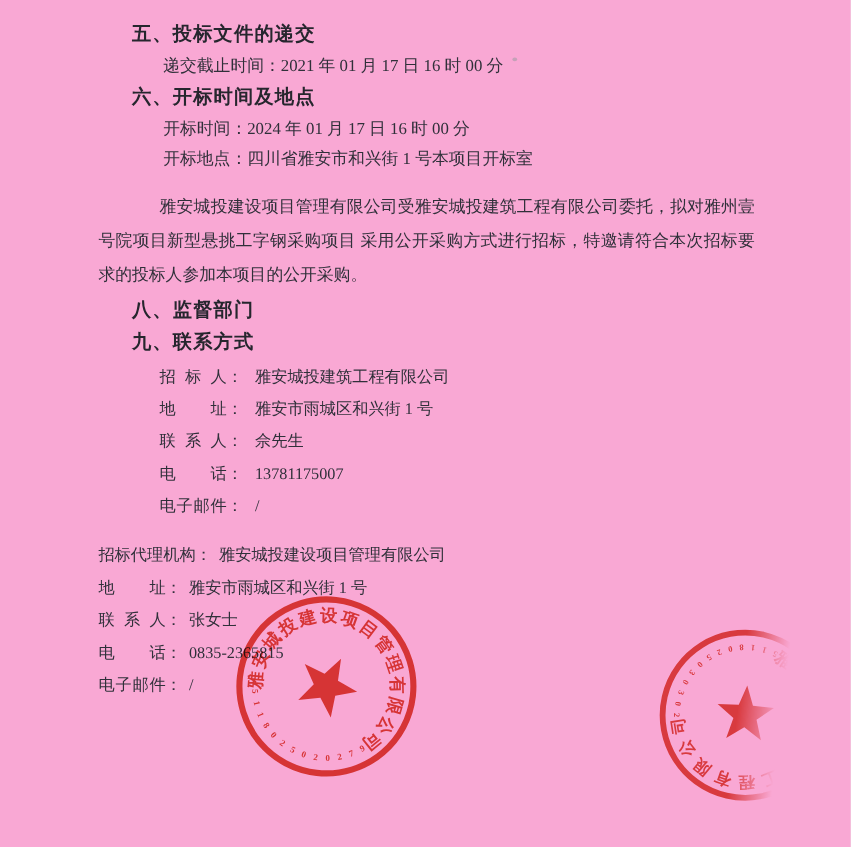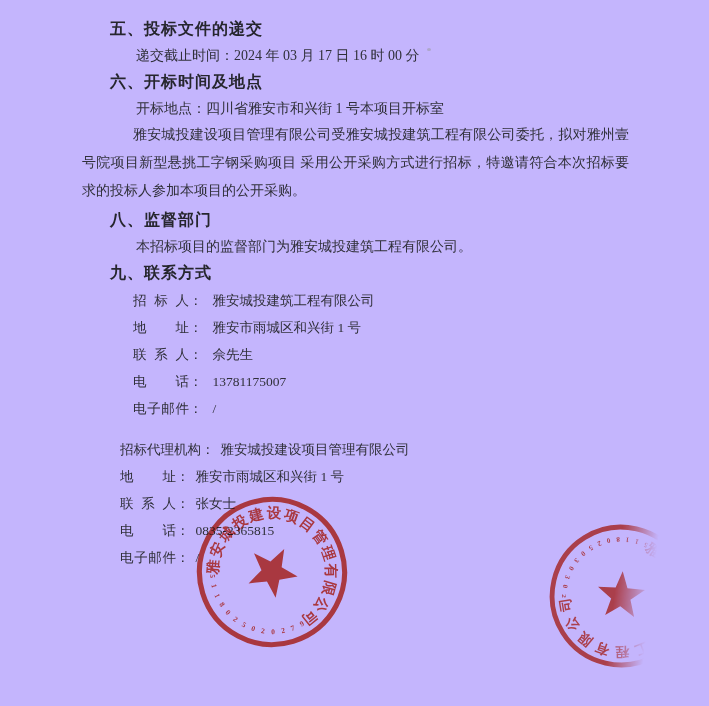--- a/index.html
+++ b/index.html
@@ -1,28 +1,28 @@
 <!DOCTYPE html>
 <html><head>
 <meta charset="utf-8">
 <style>
   html,body{margin:0;padding:0;background:#e8e8e8;}
   .page{
     position:relative;width:709px;height:706px;margin:0 auto;
-    background:#c4b5fd;overflow:hidden;
+    background:#f9a8d4;overflow:hidden;
     font-family:"Liberation Serif","DejaVu Serif",serif;
     color:#30303a;
   }
   .doc-body{position:relative;padding:15px 80px 0 82px;box-sizing:border-box;}
   .h{font-size:16px;font-weight:bold;line-height:26px;margin:1px 0 1px 28px;color:#26262e;letter-spacing:1px;}
   .s{font-size:14px;line-height:25px;margin:0 0 0 54px;}
-  .p{font-size:14px;line-height:28px;margin:0 0 2px 0;text-indent:51px;text-align:justify;}
+  .p{font-size:14px;line-height:28px;margin:14px 0 2px 0;text-indent:51px;text-align:justify;}
   .row{font-size:13.5px;line-height:27px;white-space:nowrap;}
   .blk-a .row{margin-left:51px;}
-  .blk-b .row{margin-left:38px;}
+  .blk-b .row{}
   .blk-b{margin-top:14px;}
   .lab{display:inline-block;width:56px;text-align:justify;text-align-last:justify;}
   .lab.wide{width:auto;}
   .blk-a .val{padding-left:10px;}
   .blk-b .val{padding-left:6px;}
   .stamp-wrap{position:absolute;pointer-events:none;mix-blend-mode:multiply;}
   .stamp-rot{width:100%;height:100%;}
   .stamp-wrap.fade{
     -webkit-mask-image:linear-gradient(97deg,#000 46%,rgba(0,0,0,0) 68%);
     mask-image:linear-gradient(97deg,#000 46%,rgba(0,0,0,0) 68%);
@@ -33,26 +33,26 @@
   #stamp-right{left:546px;top:521px;width:150px;height:150px;}
   #stamp-right .stamp-rot{transform:rotate(148deg);}
   .speck{position:absolute;left:427px;top:48px;width:4px;height:3px;background:#9a9aa0;opacity:.55;border-radius:50%;}
 </style>
 </head>
 <body>
 
 <div class="page">
   <div class="doc-body" id="doc-body">
       <div class="h">五、投标文件的递交</div>
-      <div class="s">递交截止时间：2024 年 03 月 17 日  16 时 00 分</div>
+      <div class="s">递交截止时间：2021 年 01 月 17 日  16 时 00 分</div>
       <div class="h">六、开标时间及地点</div>
+      <div class="s">开标时间：2024 年 01 月 17 日  16 时 00 分</div>
       <div class="s">开标地点：四川省雅安市和兴街 1 号本项目开标室</div>
       <div class="p">雅安城投建设项目管理有限公司受雅安城投建筑工程有限公司委托，拟对雅州壹号院项目新型悬挑工字钢采购项目 采用公开采购方式进行招标，特邀请符合本次招标要求的投标人参加本项目的公开采购。</div>
       <div class="h">八、监督部门</div>
-      <div class="s">本招标项目的监督部门为雅安城投建筑工程有限公司。</div>
       <div class="h">九、联系方式</div>
       <div class="blk-a">
         <div class="row"><span class="lab">招标人</span><span>：</span><span class="val">雅安城投建筑工程有限公司</span></div>
         <div class="row"><span class="lab">地址</span><span>：</span><span class="val">雅安市雨城区和兴街 1 号</span></div>
         <div class="row"><span class="lab">联系人</span><span>：</span><span class="val">佘先生</span></div>
         <div class="row"><span class="lab">电话</span><span>：</span><span class="val">13781175007</span></div>
         <div class="row"><span class="lab">电子邮件</span><span>：</span><span class="val">/</span></div>
       </div>
       <div class="blk-b">
         <div class="row"><span class="lab wide">招标代理机构</span><span>：</span><span class="val">雅安城投建设项目管理有限公司</span></div>

